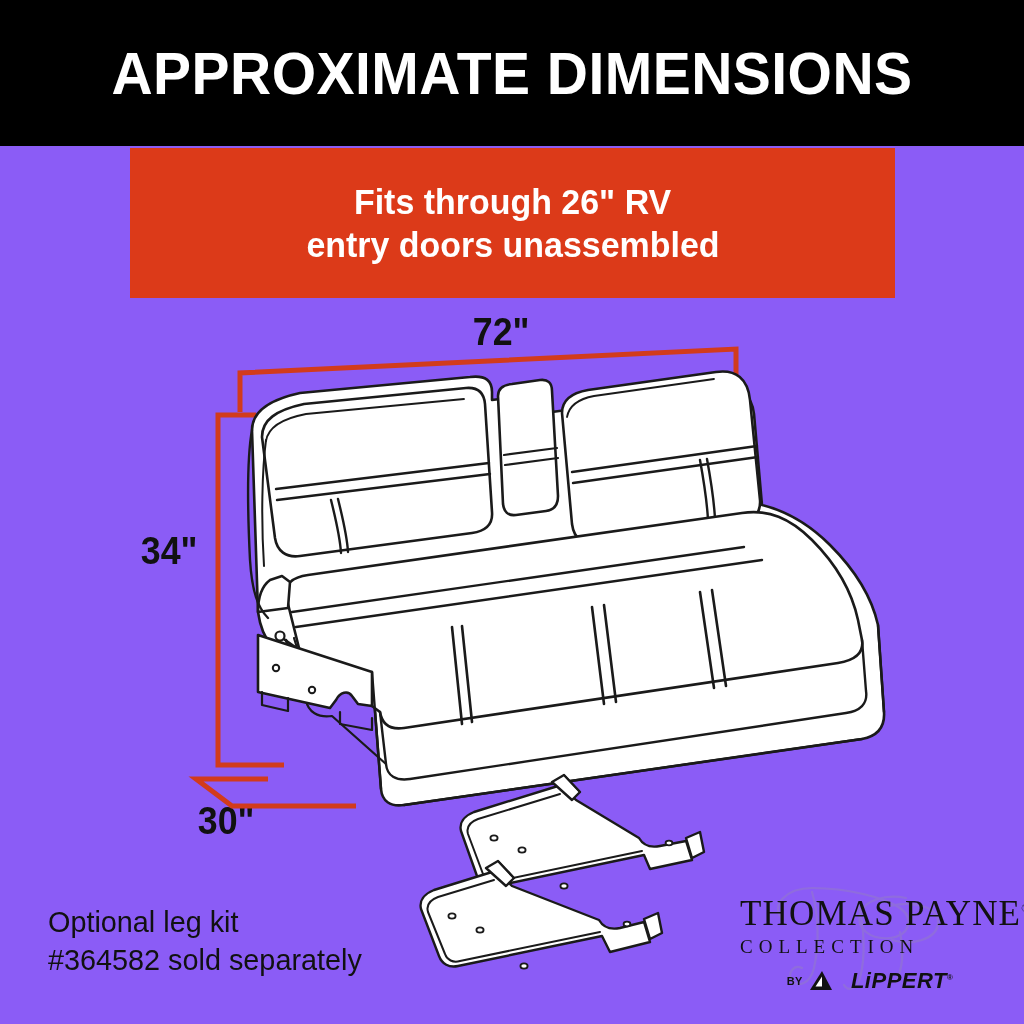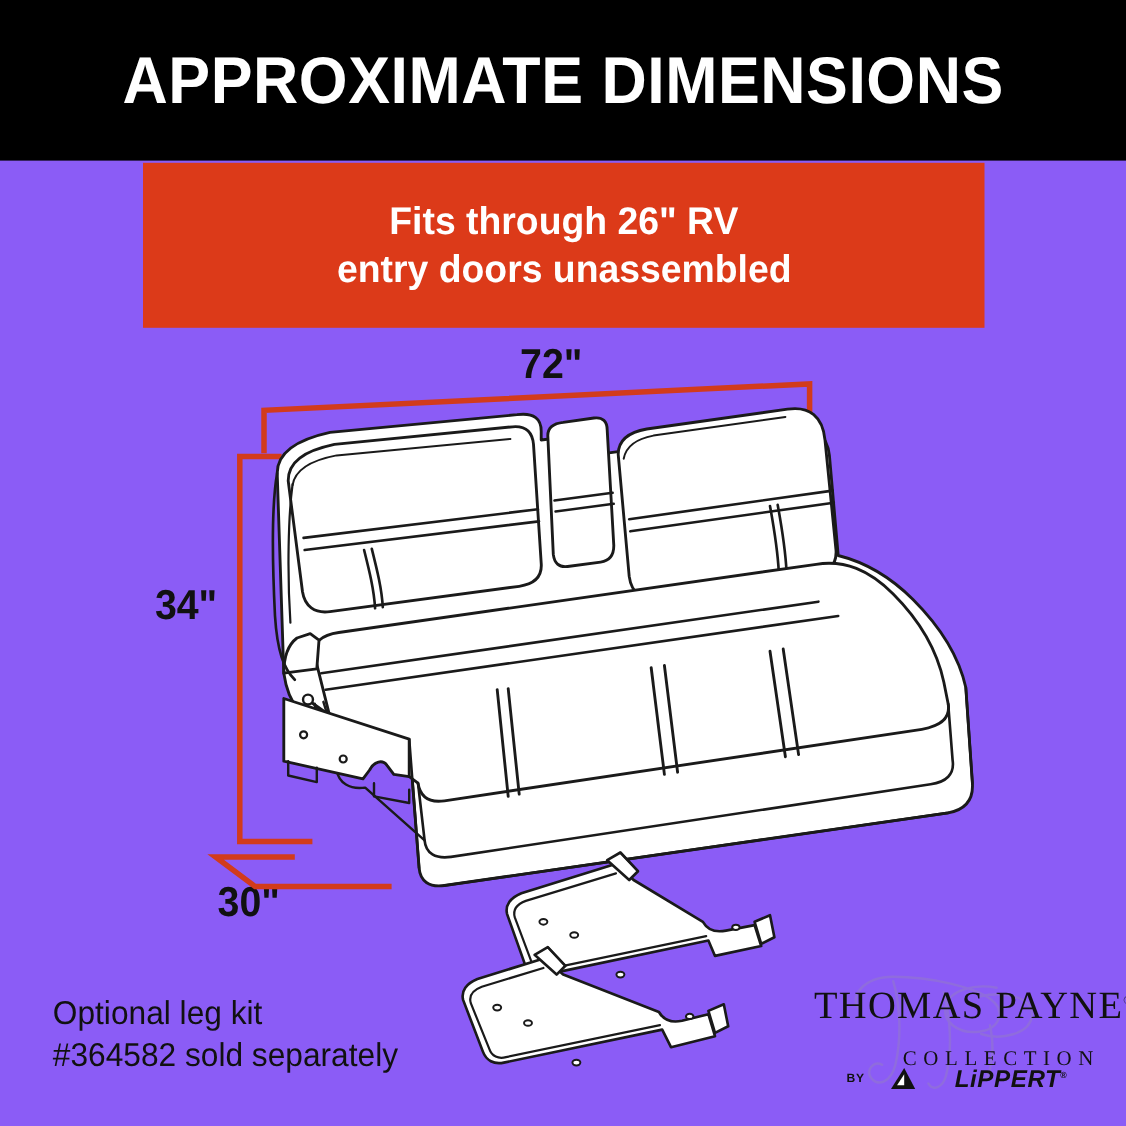--- a/index.html
+++ b/index.html
@@ -124,38 +124,38 @@
     color: #111111;
     white-space: nowrap;
   }
   #logo-brand-tm {
     font-size: 11px;
     vertical-align: super;
   }
   #logo-collection {
     position: absolute;
     left: 0;
-    top: 80px;
+    top: 64px;
     width: 260px;
-    text-align: right;
+    text-align: left;
     font-family: "Liberation Serif", serif;
     font-size: 19px;
     letter-spacing: 6px;
     color: #111111;
     white-space: nowrap;
   }
   #logo-by-row {
     position: absolute;
     left: 0;
     top: 96px;
     width: 260px;
     display: flex;
     align-items: center;
     justify-content: center;
-    gap: 22px;
+    gap: 5px;
   }
   #logo-by {
     font-family: "Liberation Sans", sans-serif;
     font-weight: bold;
     font-size: 11px;
     letter-spacing: 0.5px;
     color: #111111;
   }
   #logo-lippert {
     font-family: "Liberation Sans", sans-serif;

